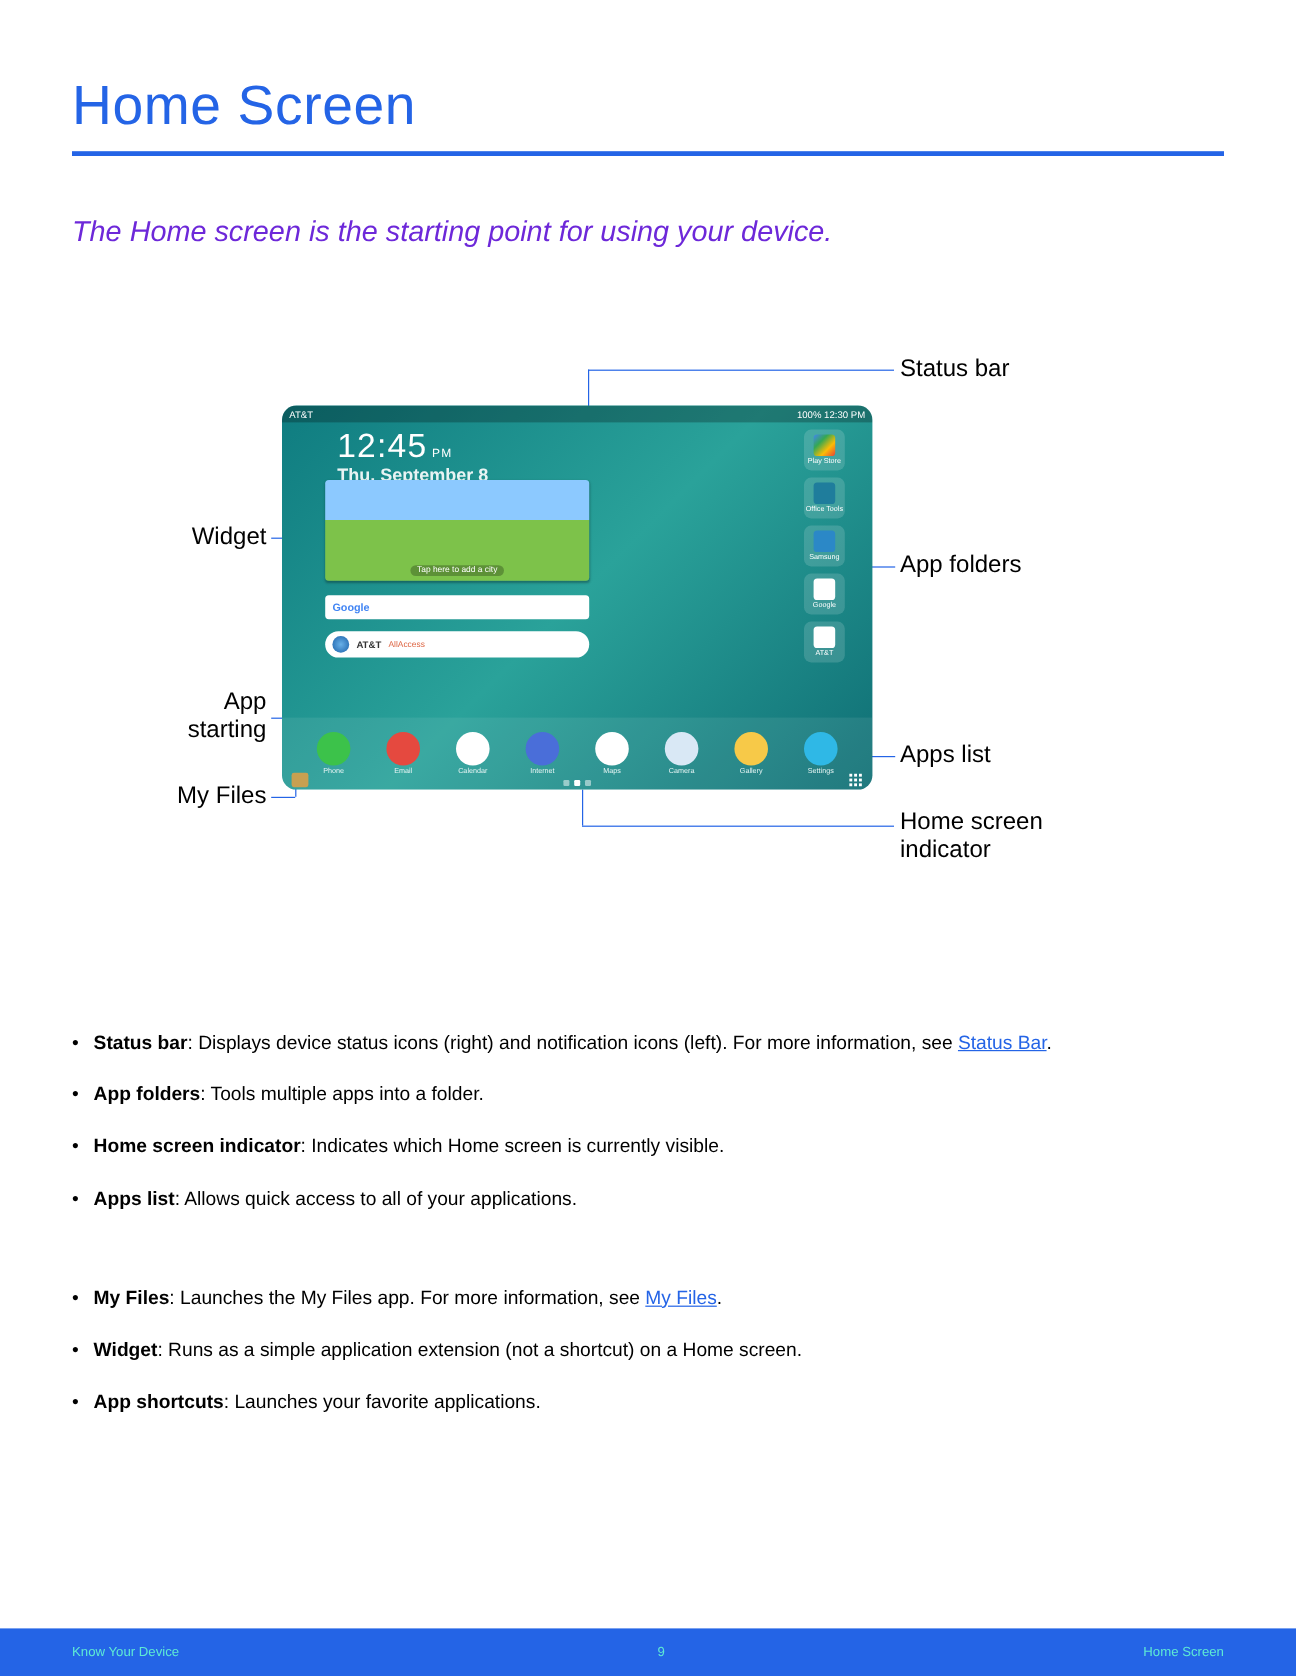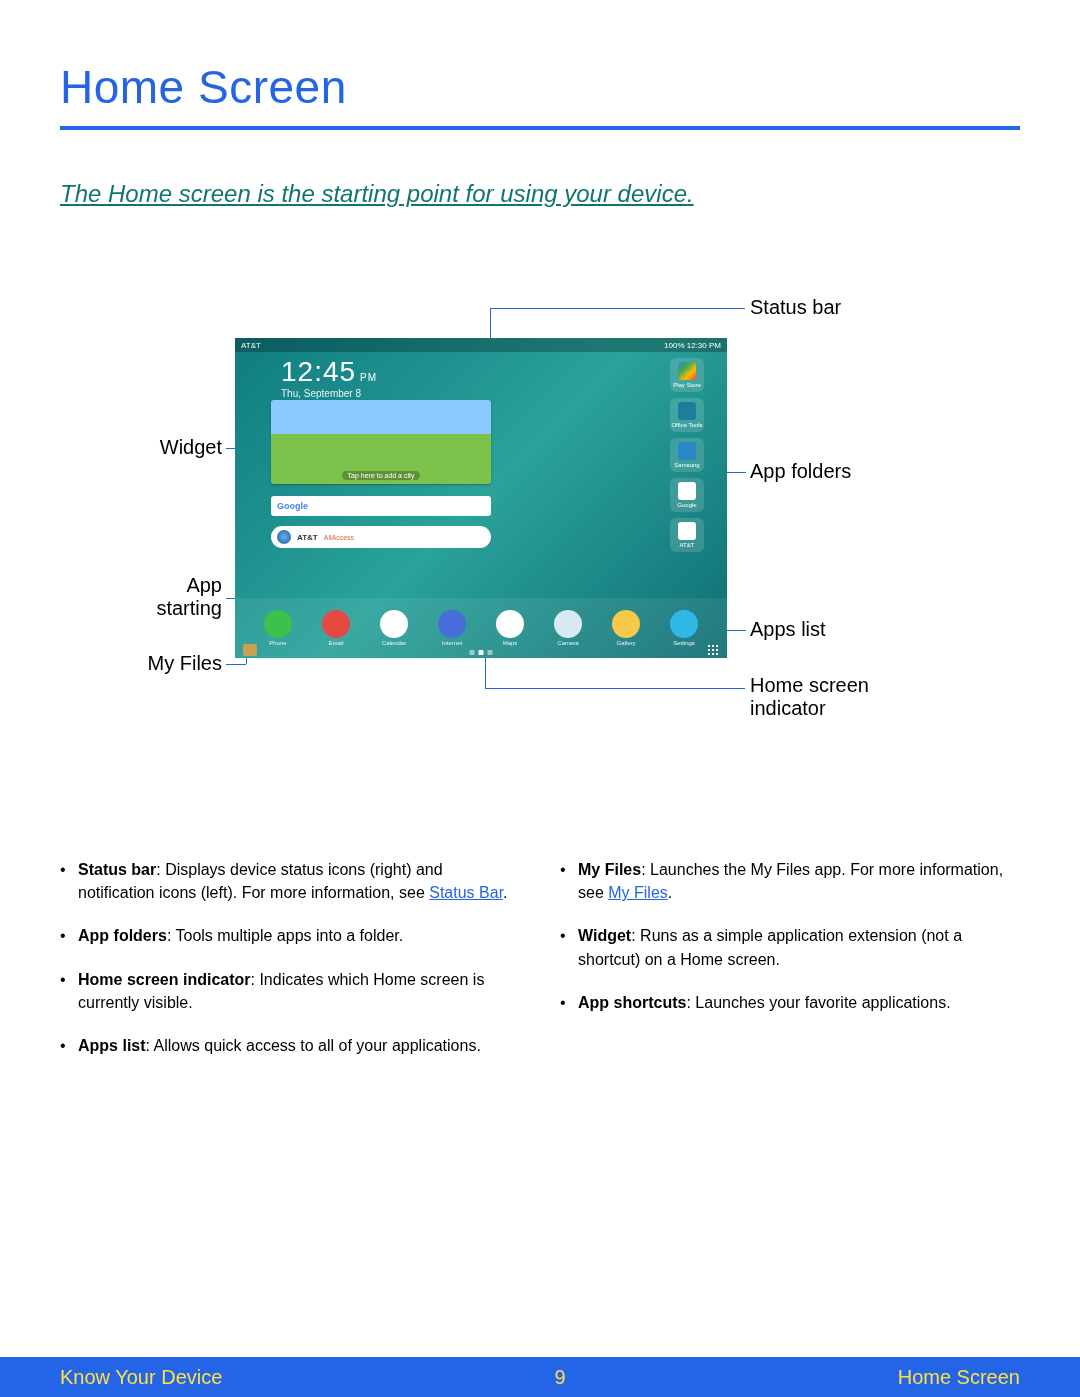--- a/index.html
+++ b/index.html
@@ -22,39 +22,38 @@
     letter-spacing: 0.5px;
   }
   .rule {
     height: 4px;
     background: #2464e6;
     margin-bottom: 50px;
   }
   .subtitle {
     font-size: 24px;
     font-style: italic;
-    color: #0f766e;
+    color: #6d28d9;
     margin-bottom: 80px;
-    text-decoration: underline;
   }
   
   .diagram {
     position: relative;
     height: 520px;
     margin: 0 auto 50px auto;
   }
   
   .tablet {
     position: absolute;
     left: 175px;
     top: 50px;
     width: 492px;
     height: 320px;
     background: linear-gradient(135deg,#0f7c80 0%, #2aa29a 50%, #0f6e74 100%);
-    border-radius: 0;
+    border-radius: 12px;
     overflow: hidden;
     font-size: 9px;
     color: #fff;
   }
   .status-bar {
     height: 14px;
     background: rgba(0,0,0,0.25);
     display: flex;
     justify-content: space-between;
     align-items: center;
@@ -66,21 +65,21 @@
     height: calc(100% - 14px - 34px);
   }
   .clock-widget {
     position: absolute;
     left: 36px; top: 4px;
     width: 220px;
     margin-left: 10px;
   }
   .clock-time { font-size: 28px; font-weight: 300; letter-spacing: 1px; }
   .clock-time .ampm { font-size: 10px; margin-left:4px;}
-  .clock-date { font-size: 10px; opacity: .9; }
+  .clock-date { font-size: 15px; opacity: .9; font-weight: bold; }
   .photo-widget {
     position: absolute;
     left: 36px; top: 48px;
     width: 220px; height: 84px;
     background: linear-gradient(#8cc9ff 0 40%, #7dc24a 40% 100%);
     border-radius: 3px;
     box-shadow: 0 1px 2px rgba(0,0,0,.3);
     display:flex; align-items:flex-end; justify-content:center;
     padding-bottom:4px;
   }
@@ -155,38 +154,39 @@
     position:absolute;
     border:2px solid #2464e6;
     pointer-events:none;
   }
   
   .columns {
     display:flex;
     gap:40px;
     font-size:16px;
     line-height:1.45;
+    flex-direction:column;
   }
   .columns ul { list-style:none; }
   .columns li { position:relative; padding-left:18px; margin-bottom:20px;}
   .columns li::before { content:"•"; position:absolute; left:0; top:0;}
   .columns b { font-weight:bold; }
   .columns a { color:#2464e6; text-decoration:underline; }
   
   .footer {
     position:absolute;
     left:0; bottom:0;
     width:100%; height:40px;
     background:#2464e6;
-    color:#fde047;
+    color:#5eead4;
     display:flex;
     align-items:center;
     justify-content:space-between;
     padding:0 60px;
-    font-size:20px;
+    font-size:11px;
   }
 </style>
 </head>
 <body>
 
 <div class="page">
   <h1 class="title">Home Screen</h1>
   <div class="rule"></div>
   <p class="subtitle">The Home screen is the starting point for using your device.</p>
 

